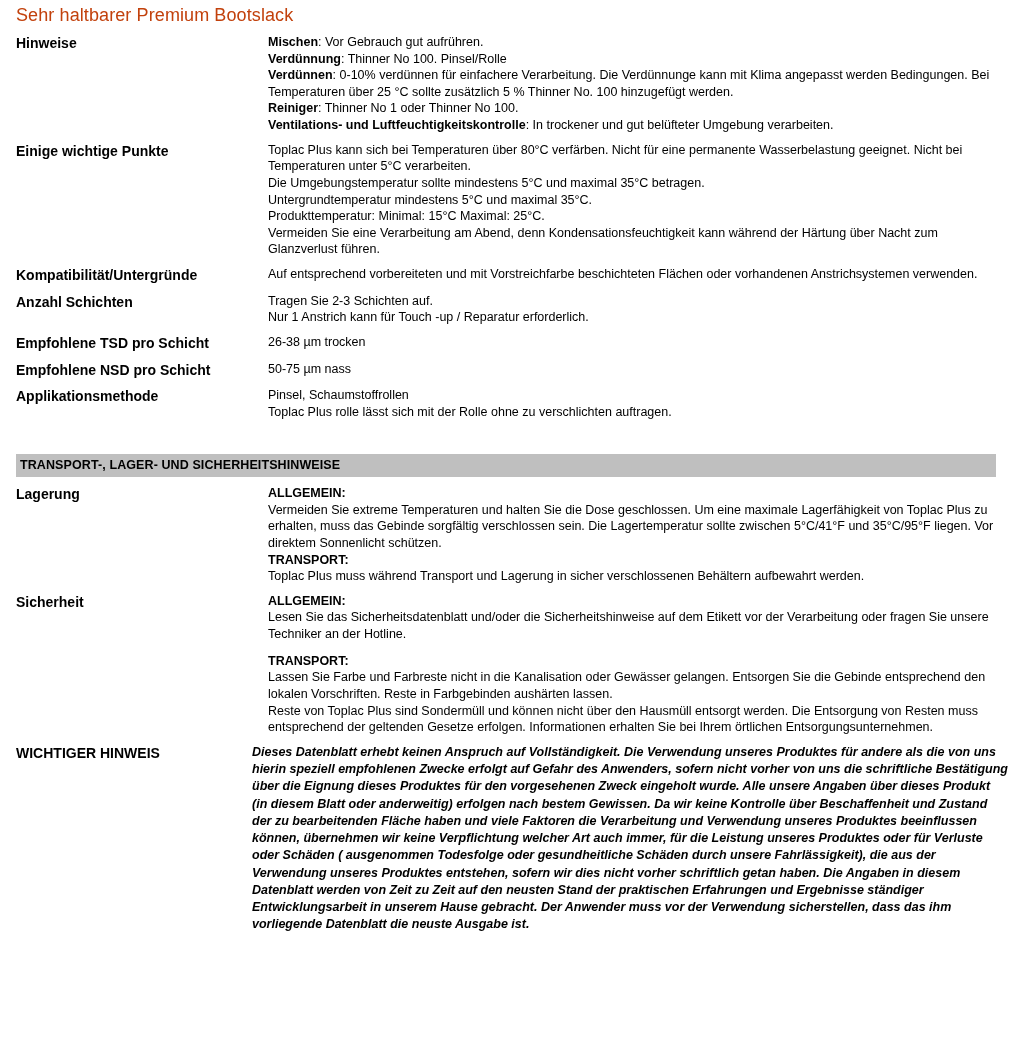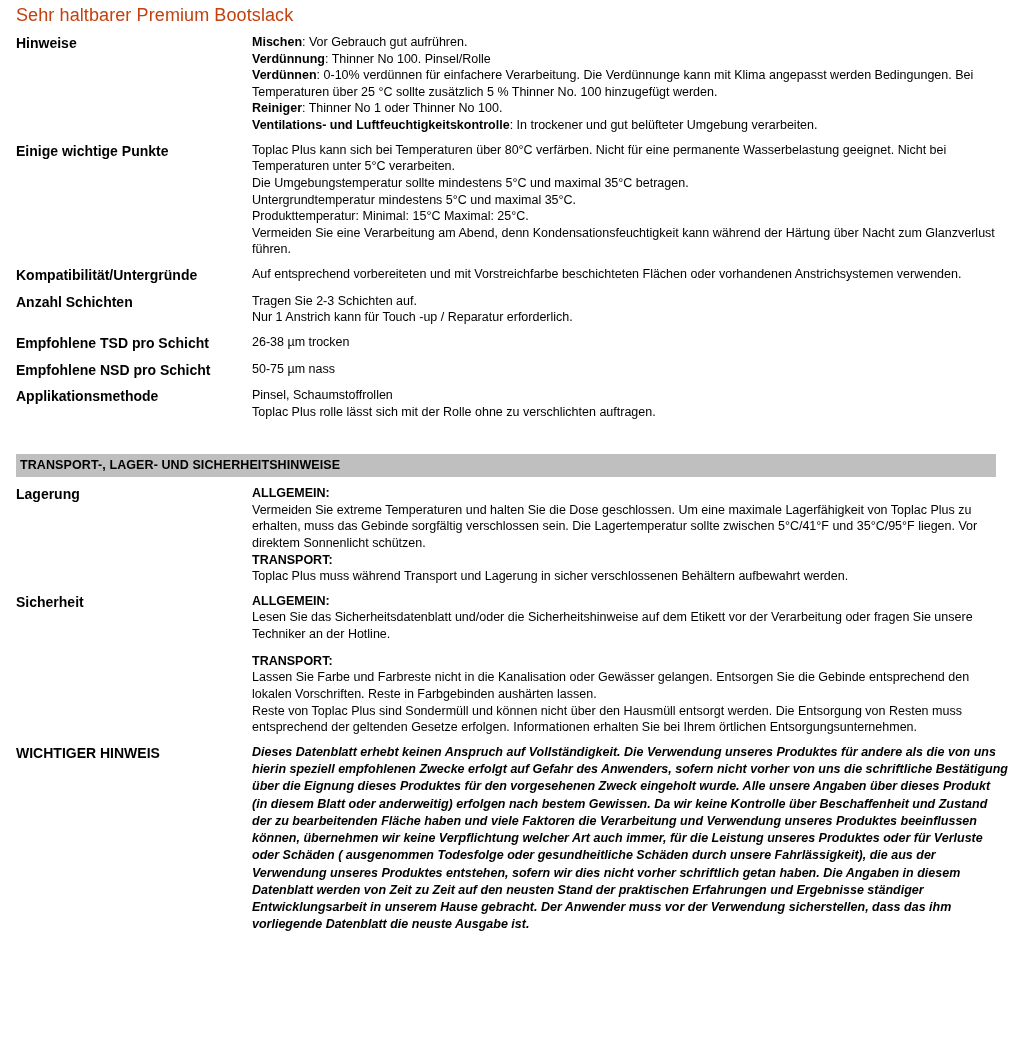--- a/index.html
+++ b/index.html
@@ -39,21 +39,21 @@
   td.label {
     width: 236px;
     font-weight: bold;
     font-size: 14px;
     padding-right: 8px;
     padding-left: 2px;
   }
   td.value {
     font-size: 12.5px;
   }
-  .line { display: block; }
+  .line { display: block; margin-left: 16px; }
   .b { font-weight: bold; }
   .section-bar {
     background: #bfbfbf;
     font-weight: bold;
     font-size: 12.5px;
     padding: 3px 5px 3px 4px;
     margin: 26px 12px 8px 0;
     letter-spacing: 0.1px;
   }
   .italic-block {

